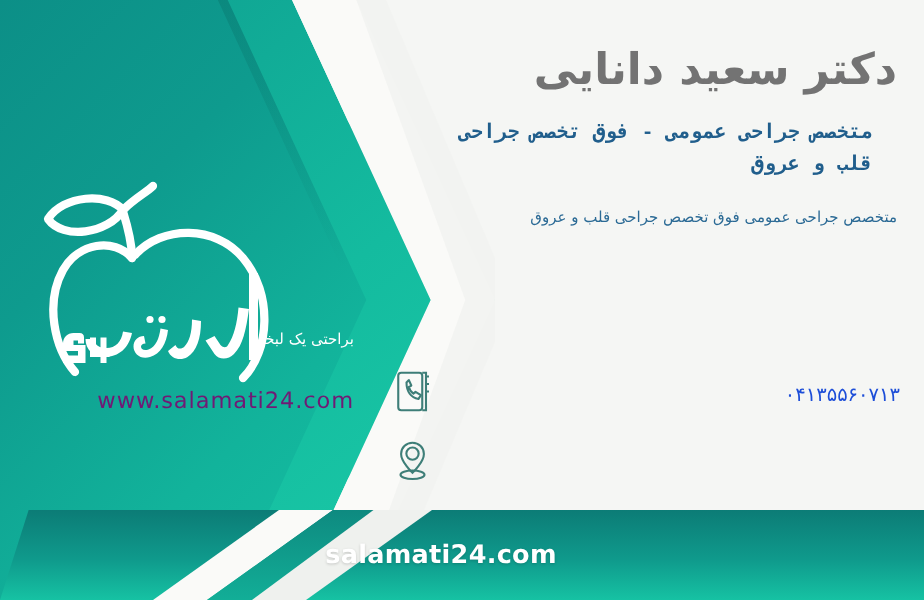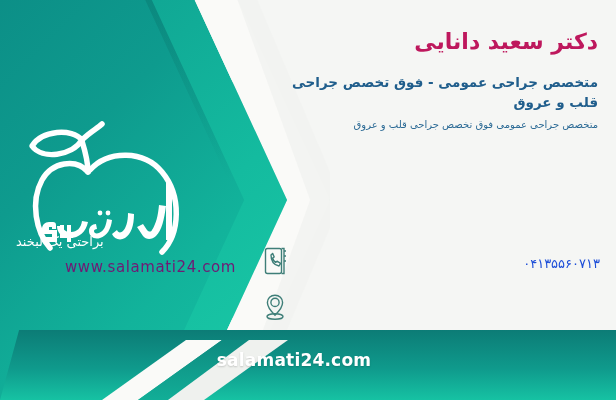--- a/index.html
+++ b/index.html
@@ -49,21 +49,21 @@
   }
   .chev-shadow{
     position:absolute;inset:0;
     background:linear-gradient(140deg,rgba(5,90,84,.35),rgba(5,90,84,0) 55%);
     clip-path:polygon(44% 0, 48% 0, 76% 50%, 48% 100%, 44% 100%, 72% 50%);
   }
 
   
   .footer{
     position:absolute;
-    left:0;right:0;bottom:0;height:70px;
+    left:0;right:0;bottom:0;height:60px;
     background:linear-gradient(180deg,#0C7C76 0%,#0F9A8C 55%,#16C2A3 100%);
     clip-path:polygon(3.1% 0, 100% 0, 100% 100%, 0 100%);
   }
   .footer-chev{
     position:absolute;
     left:0;bottom:0;width:300px;height:60px;
     overflow:hidden;
   }
   .f-white{
     position:absolute;inset:0;
@@ -103,50 +103,51 @@
     left:0;right:0;top:148px;
     text-align:right;
     color:#701a75;
     font-size:15px;
     letter-spacing:.6px;
     direction:ltr;
     font-family:"DejaVu Sans","Liberation Sans",sans-serif;
   }
   .logo-slogan{
     position:absolute;
-    left:0;right:0;top:124px;
-    text-align:left;
+    left:0;right:0;top:111px;
+    text-align:right;
     color:#ffffff;
-    font-size:13px;
+    font-size:10px;
     letter-spacing:1.6px;
     direction:rtl;
   }
 
   
   .content{
     position:absolute;
     right:18px;top:28px;
     width:330px;
     text-align:right;
     direction:rtl;
   }
   .doc-name{
-    color:#be185d;
-    font-size:22px;
+    color:#737373;
+    font-size:29px;
     font-weight:bold;
     line-height:1.25;
     margin:0 0 16px 0;
     letter-spacing:-.2px;
   }
   .doc-spec{
     color:#205E8C;
     font-size:13.5px;
     font-weight:bold;
     line-height:1.55;
-    margin:0;
+    margin:16px;
+    font-family:Liberation Mono, monospace;
   }
   .doc-spec2{
     color:#2B6A95;
     font-size:10px;
     line-height:1.65;
     margin:4px 0 0 0;
   }
 
   
   .contact{

